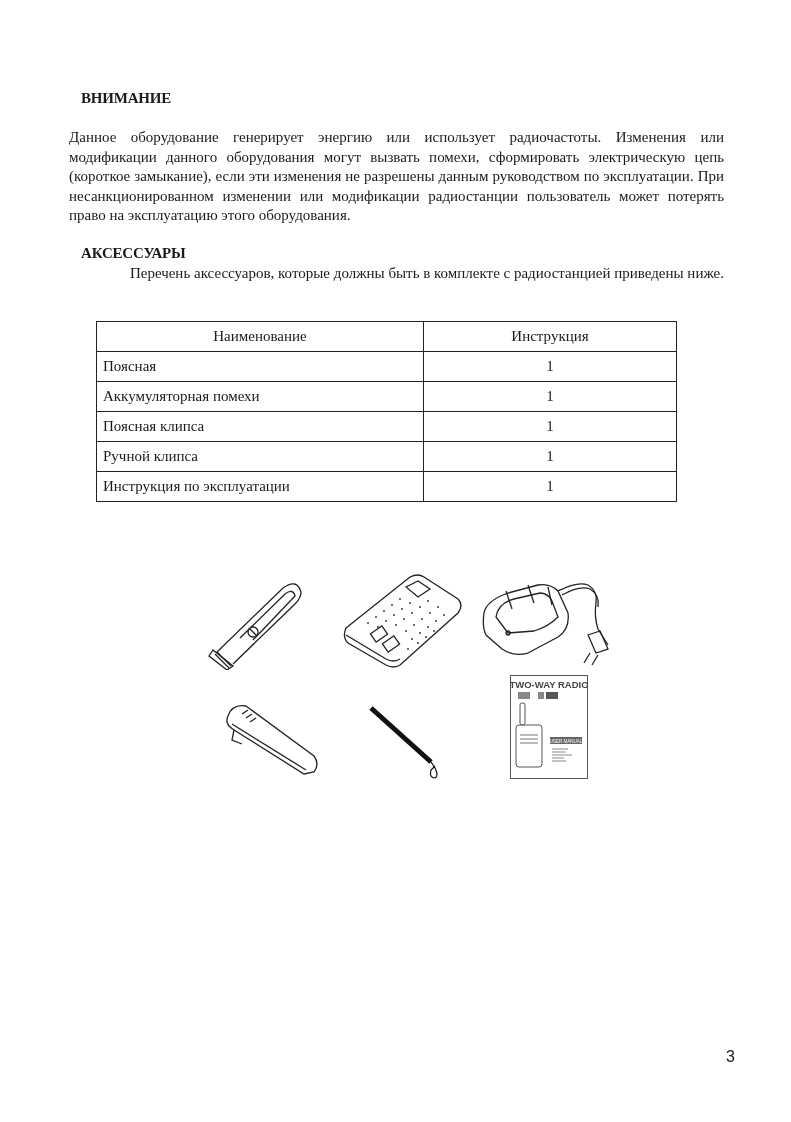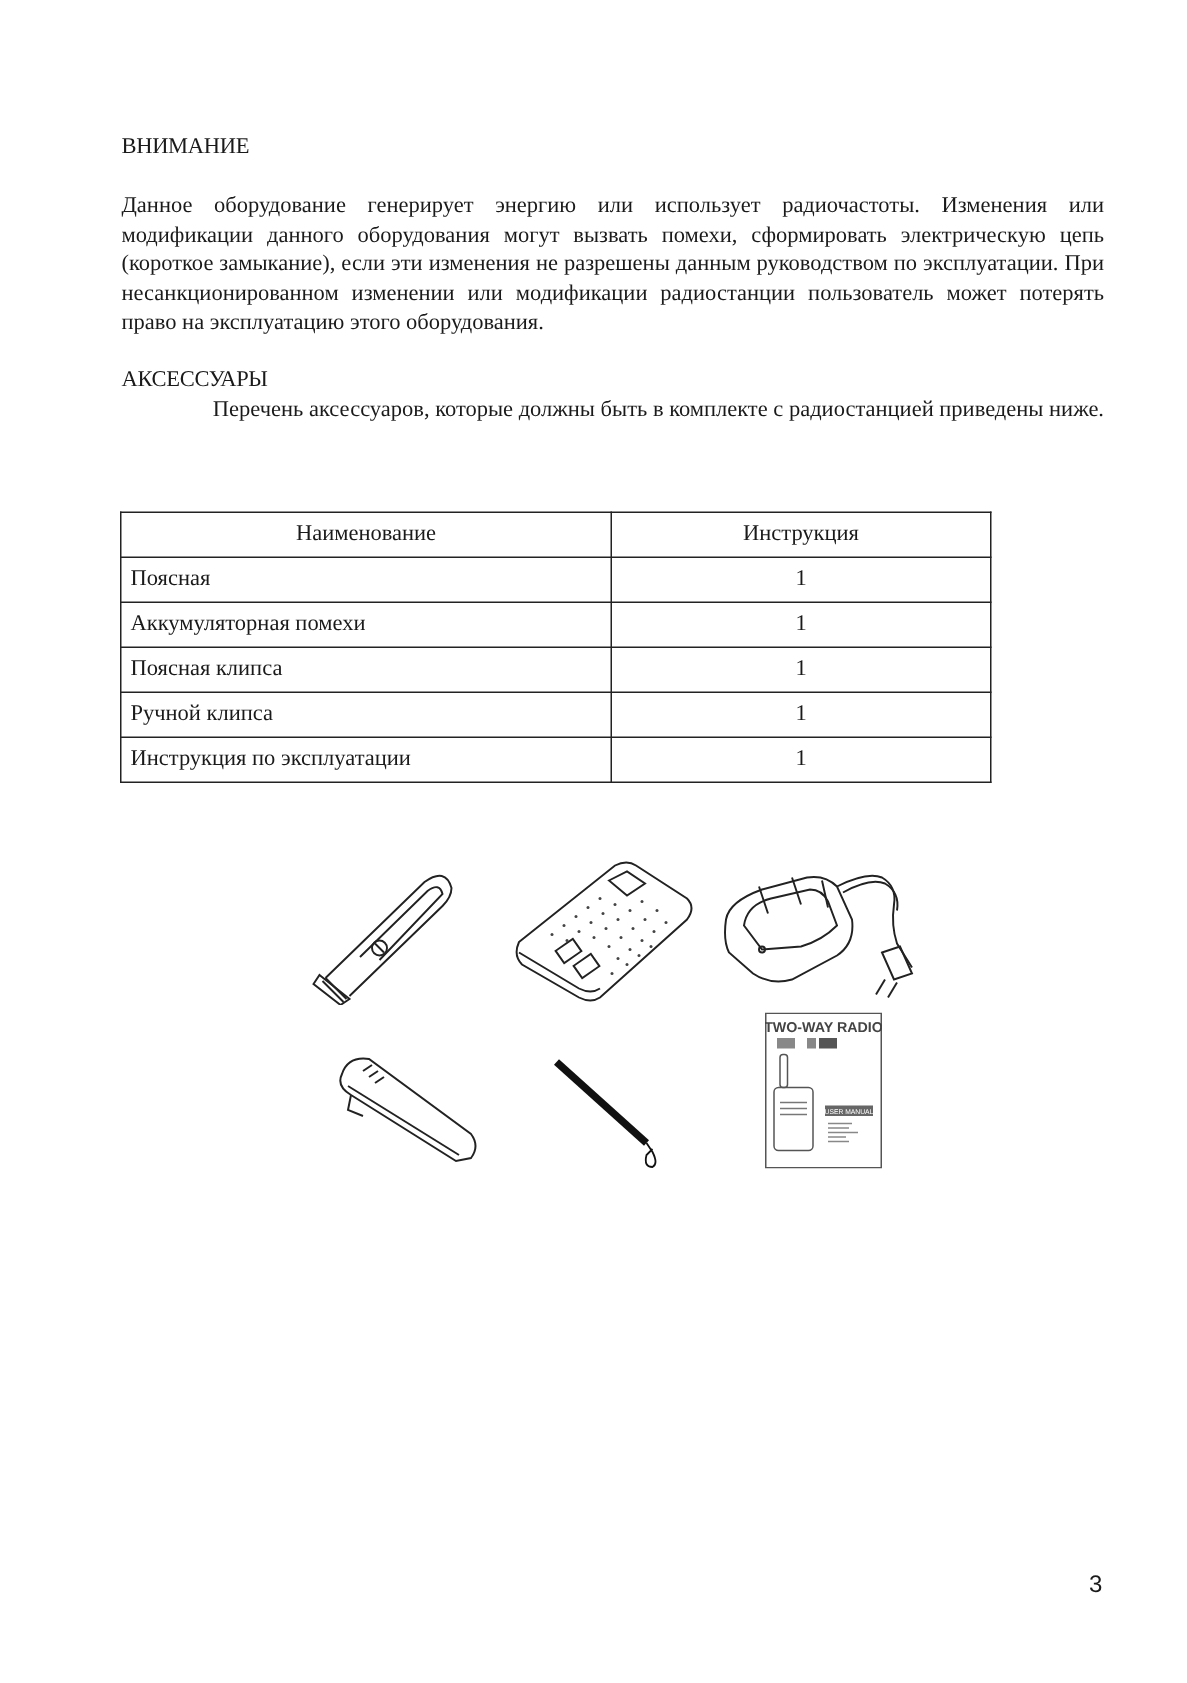--- a/index.html
+++ b/index.html
@@ -1,20 +1,20 @@
 <!DOCTYPE html>
 <html><head>
 <meta charset="utf-8">
 <style>
   html, body { margin:0; padding:0; background:#ffffff; }
   body { width:791px; height:1122px; position:relative; overflow:hidden;
          font-family:"Liberation Serif", serif; color:#1a1a1a; }
-  .h { position:absolute; left:81px; font-weight:normal; font-size:15px; letter-spacing:-0.2px; }
-  .para { position:absolute; left:81px; width:655px; font-size:15px; line-height:19.6px; text-align:justify; }
-  table.acc { position:absolute; left:80px; top:321px; width:581px; border-collapse:collapse; font-size:15px;margin-top:20px; }
+  .h { position:absolute; left:81px; font-weight:bold; font-size:15px; letter-spacing:-0.2px; }
+  .para { position:absolute; left:69px; width:655px; font-size:15px; line-height:19.6px; text-align:justify; }
+  table.acc { position:absolute; left:96px; top:321px; width:581px; border-collapse:collapse; font-size:15px; }
   table.acc th, table.acc td { border:1px solid #222; height:29px; padding:0 6px; font-weight:normal; }
   table.acc th { text-align:center; }
   table.acc td.q { text-align:center; }
   table.acc col.c1 { width:327px; }
   .pic { position:absolute; }
   .pagenum { position:absolute; left:726px; top:1048px; font-family:"Liberation Sans", sans-serif; font-size:16px; }
 </style>
 </head>
 <body>
 

